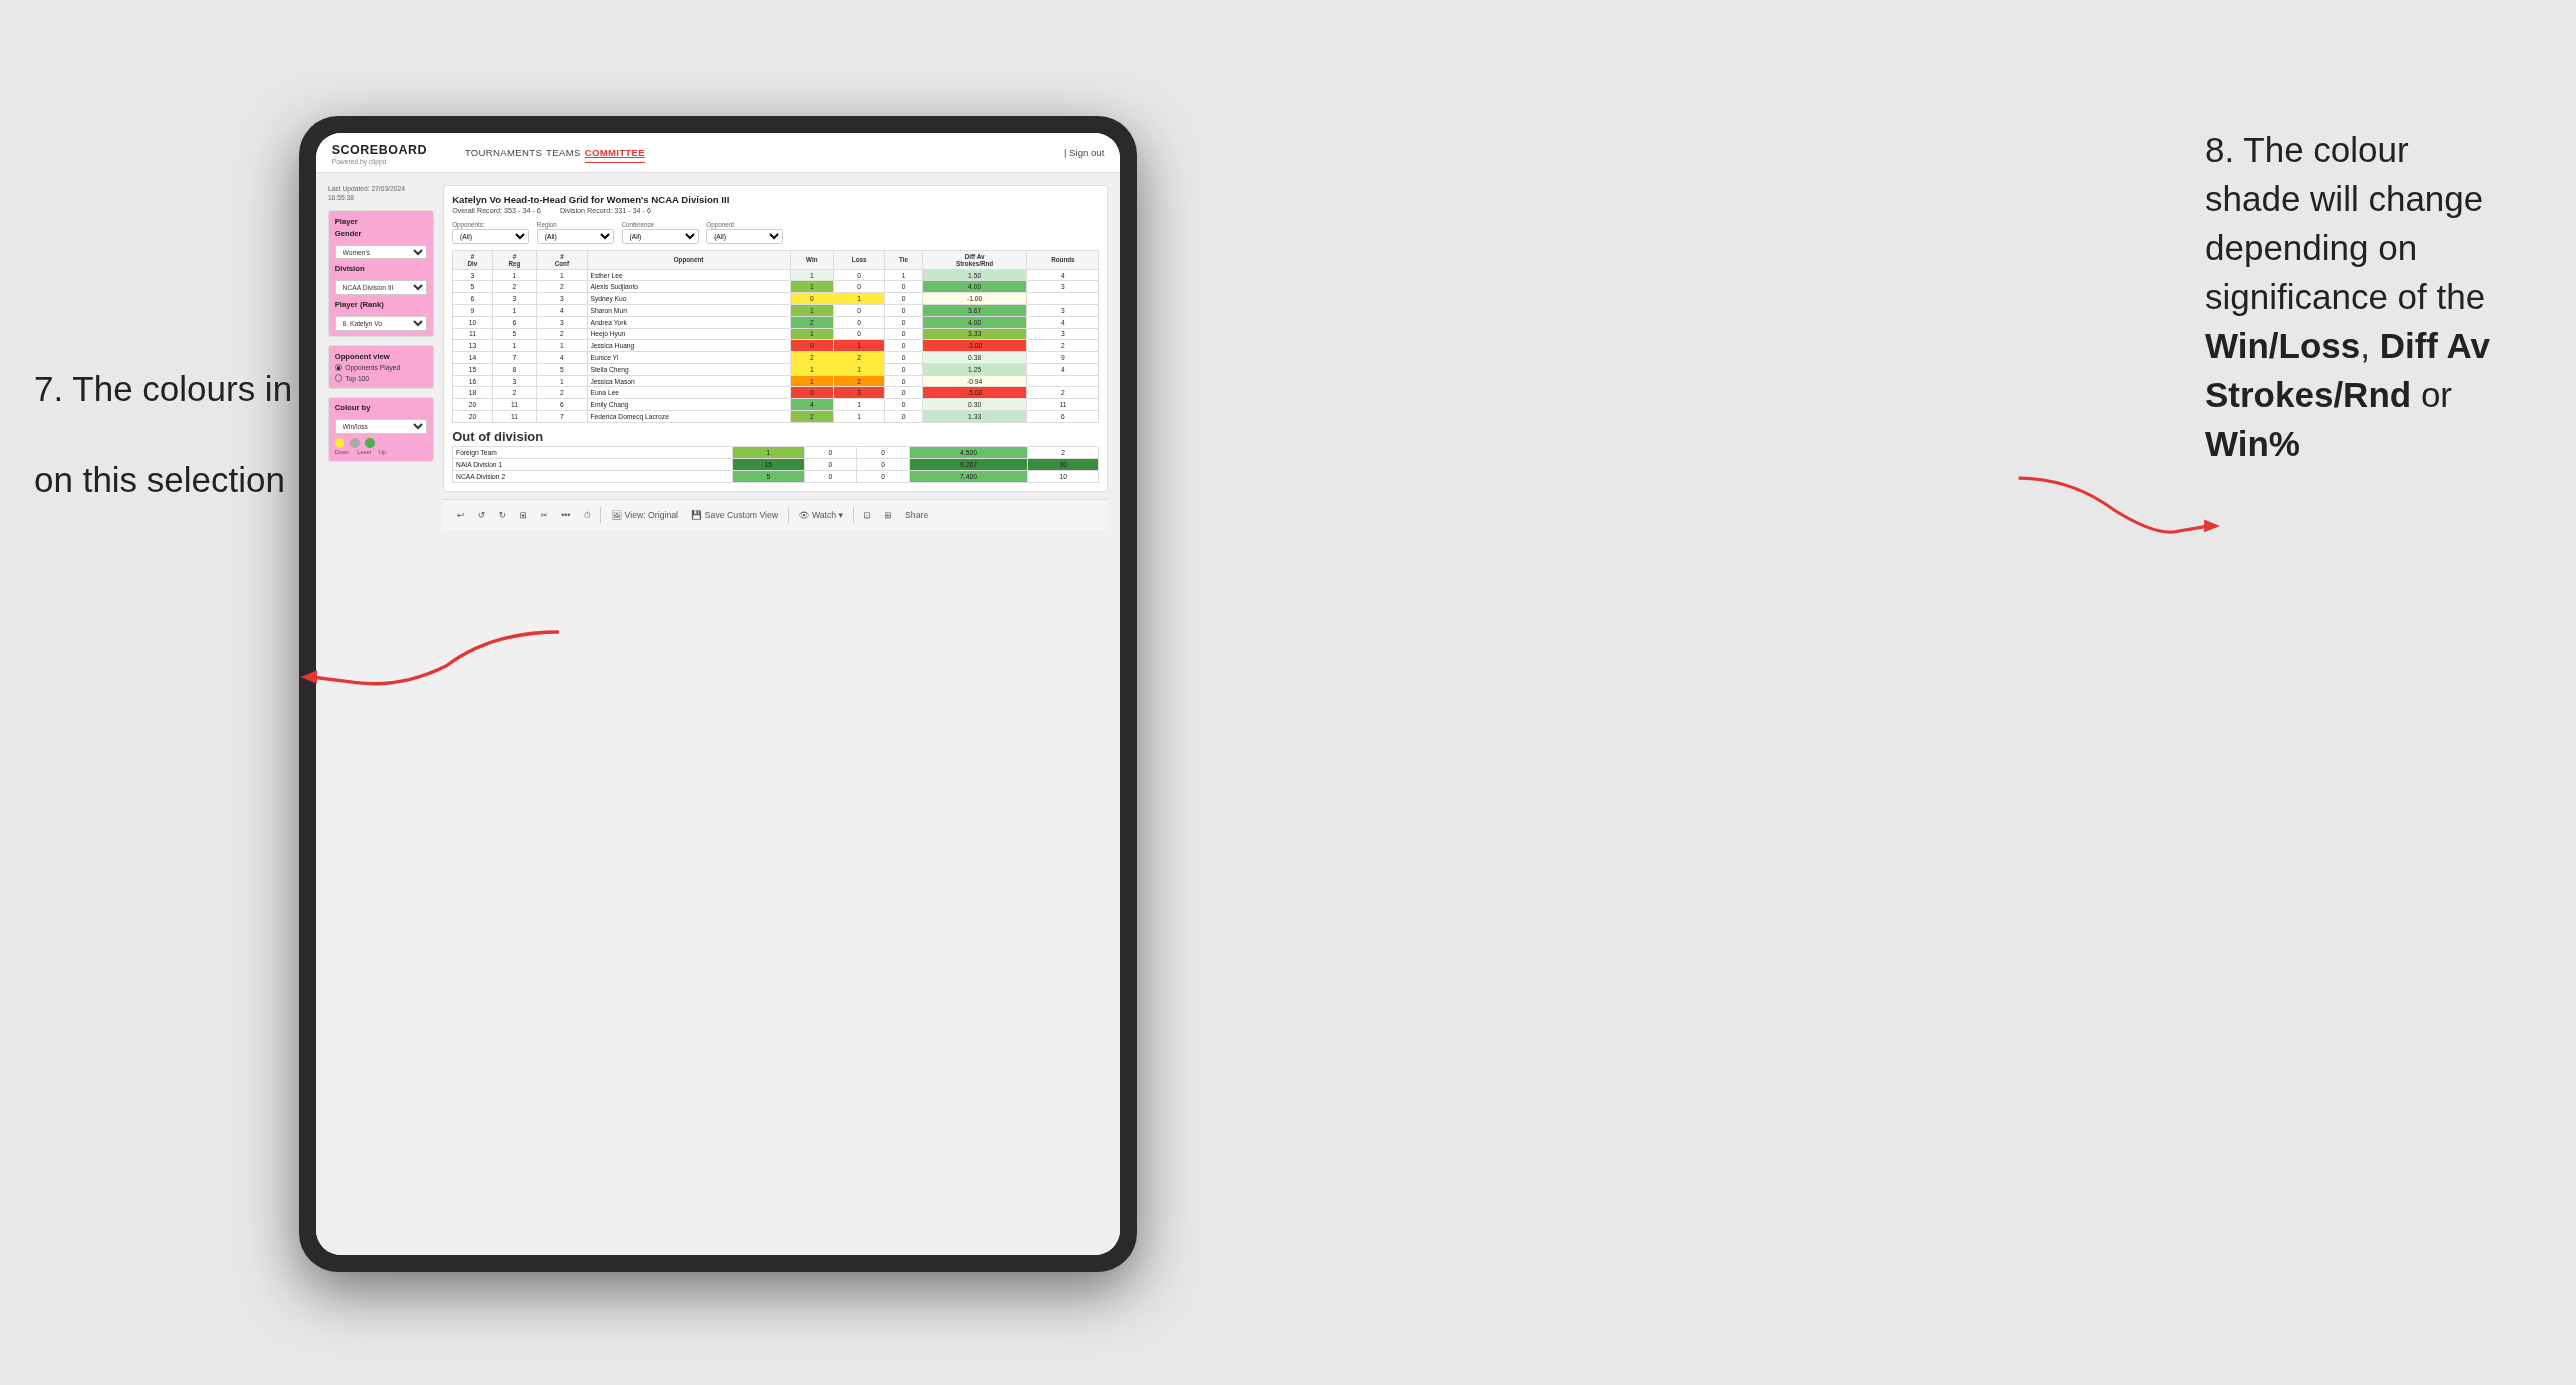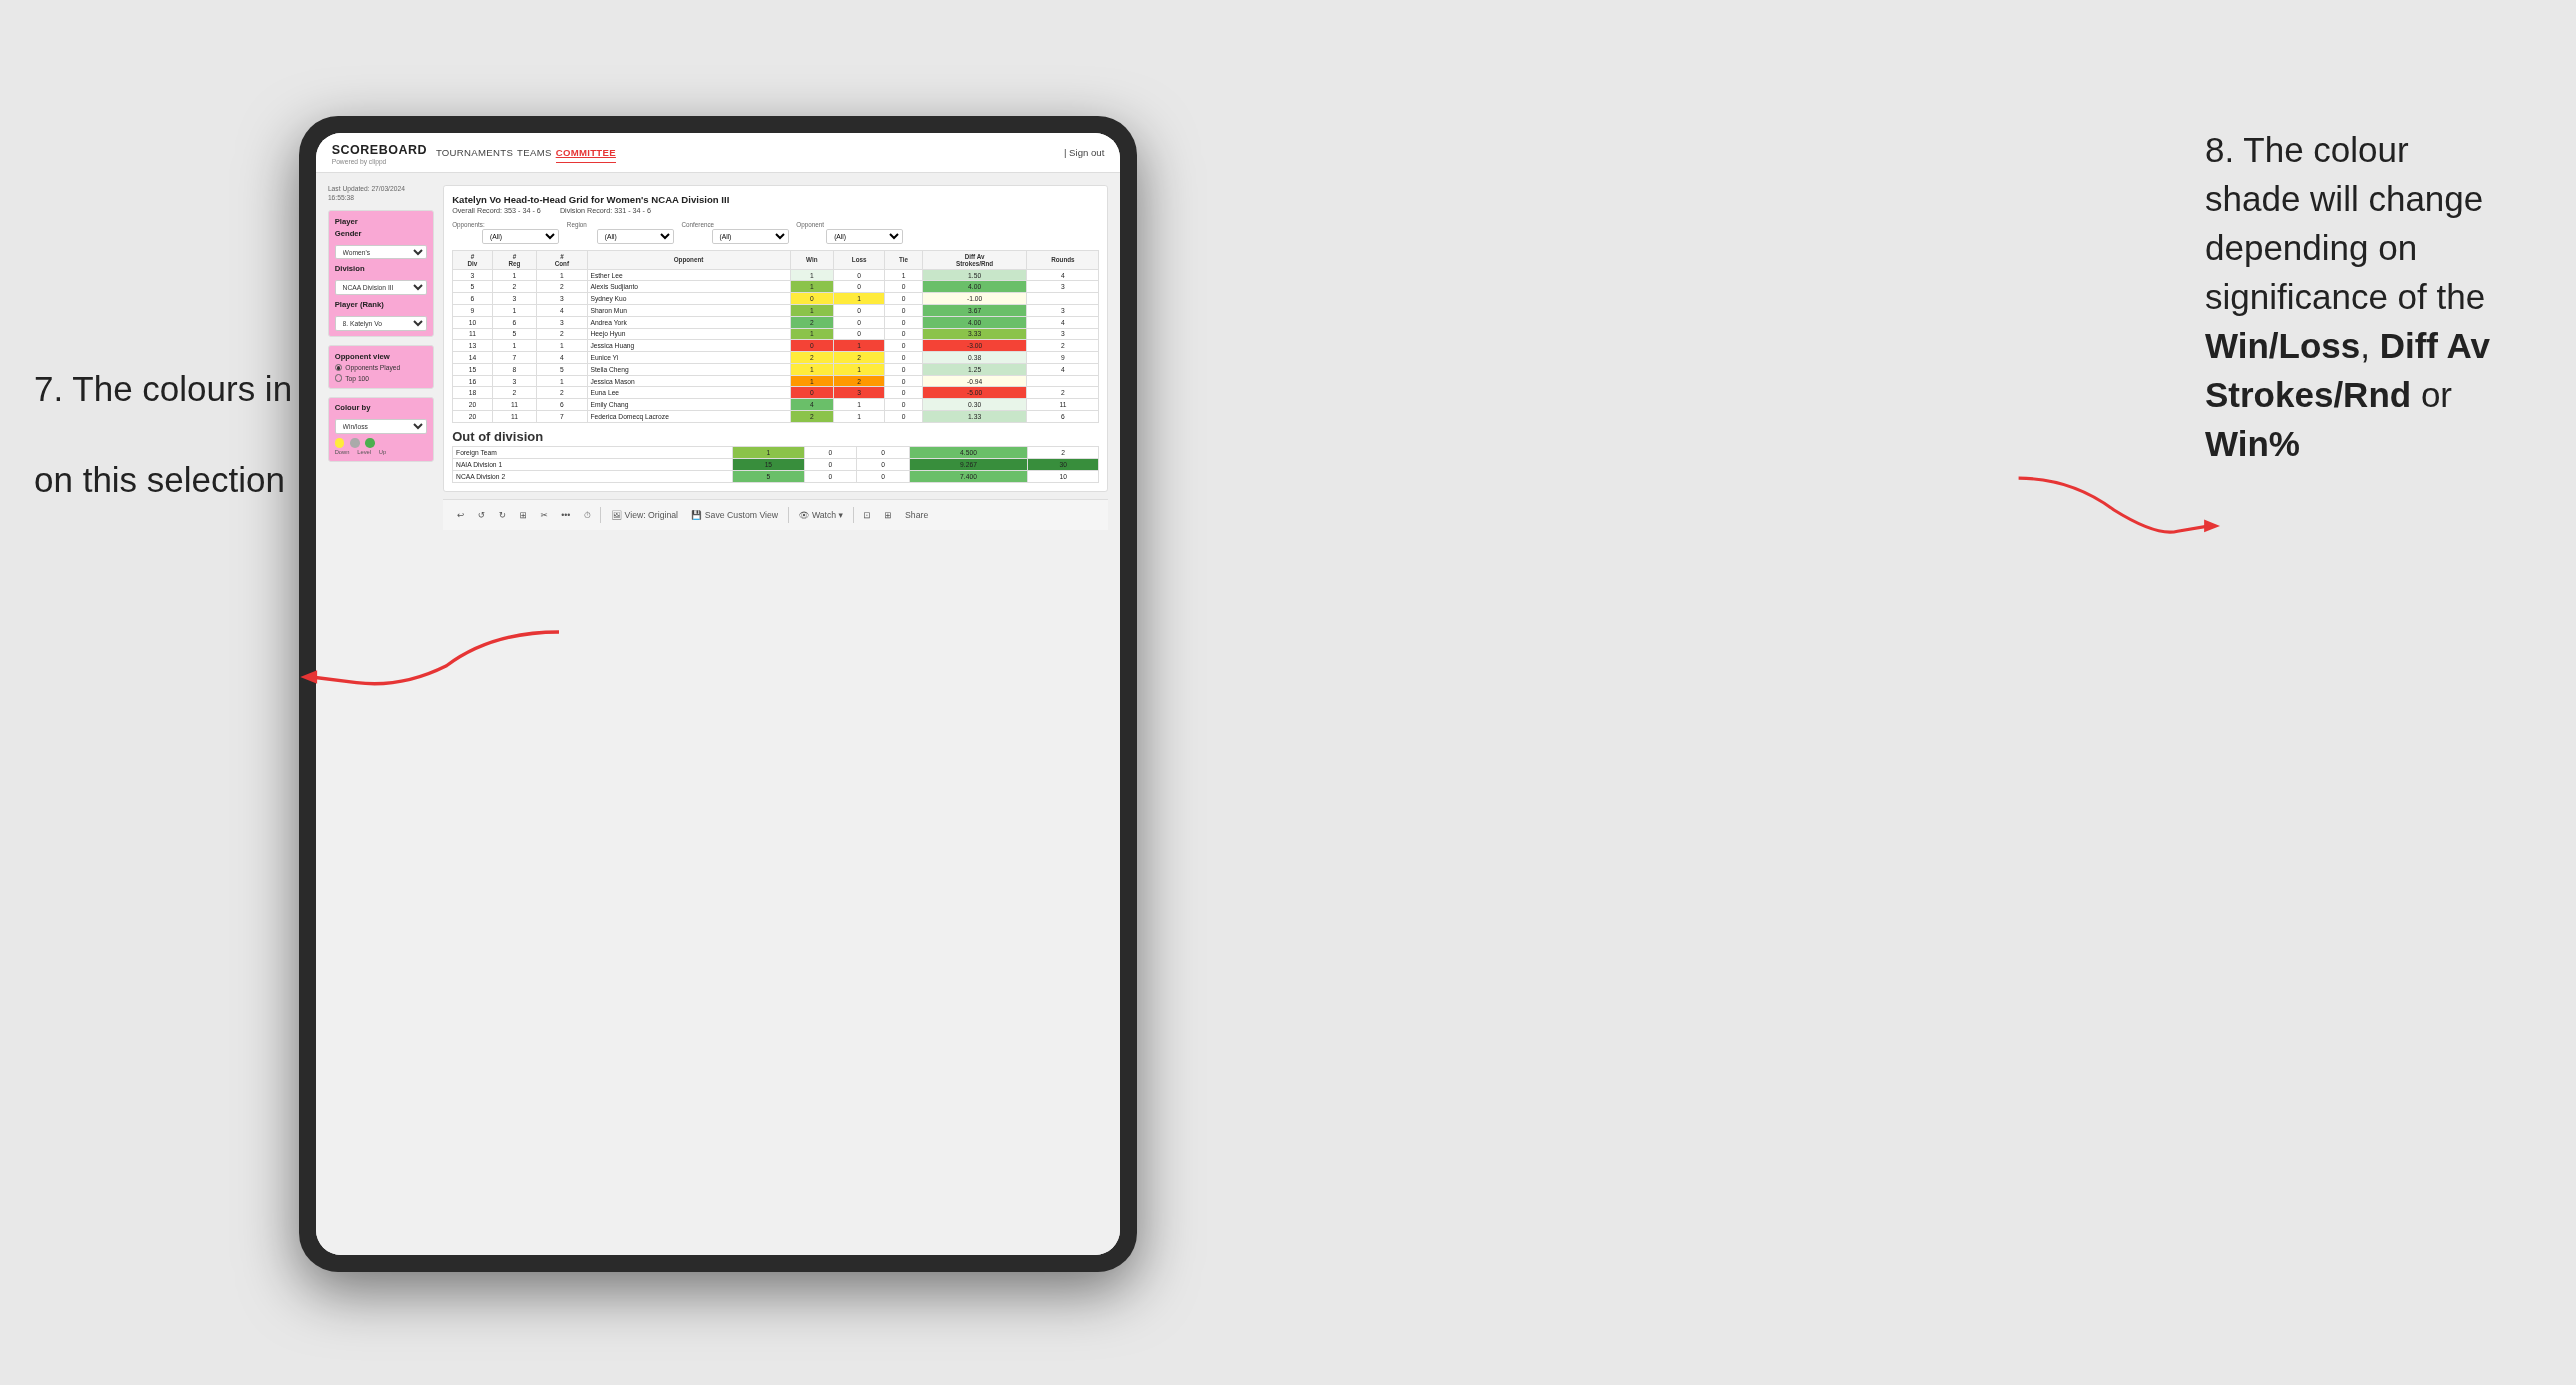--- a/index.html
+++ b/index.html
@@ -52,21 +52,21 @@
       margin-right: 3.9px;
     }
     .logo-sub {
       font-size: 6.7px;
       color: #888;
       display: block;
       font-weight: normal;
       letter-spacing: 0;
     }
     .logo-wrap {
-      margin-right: 5px;
+      margin-right: 34px;
     }
     .nav-items {
       display: flex;
       gap: 4px;
       flex: 1;
     }
     .nav-item {
       font-size: 9.6px;
       color: #444;
       cursor: pointer;
@@ -246,21 +246,20 @@
       font-size: 6.3px;
       color: #666;
     }
     .filter-select {
       font-size: 6.7px;
       padding: 1.9px 15.4px 1.9px 2.9px;
       border: 1px solid #ccc;
       border-radius: 1.9px;
       background: #fff;
       width: 77px;
-      margin-left: 30px;
     }
 
     
     .grid-table {
       width: 100%;
       border-collapse: collapse;
       font-size: 6.7px;
     }
     .grid-table th {
       background: #f5f5f5;

